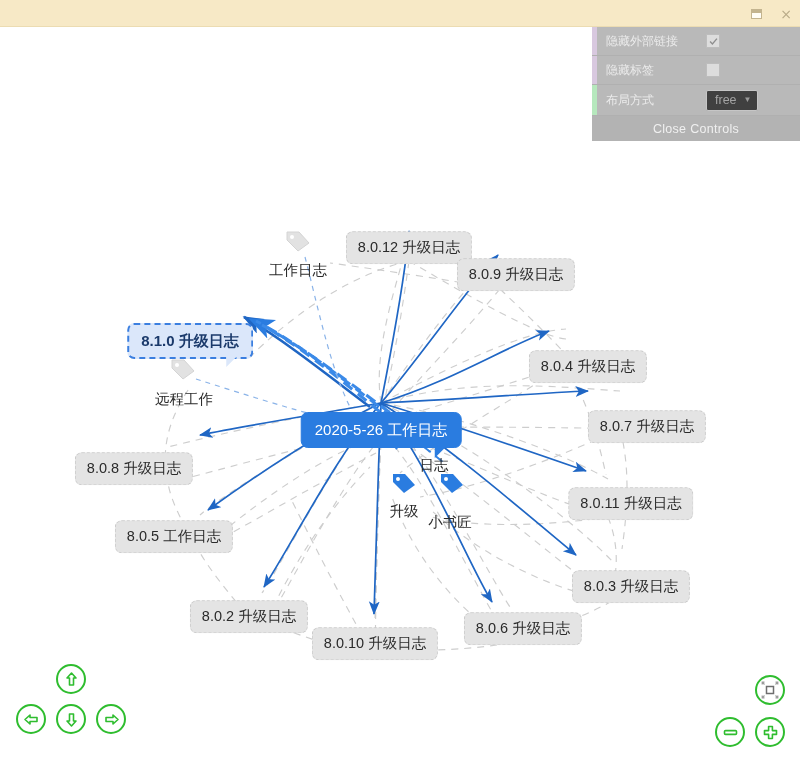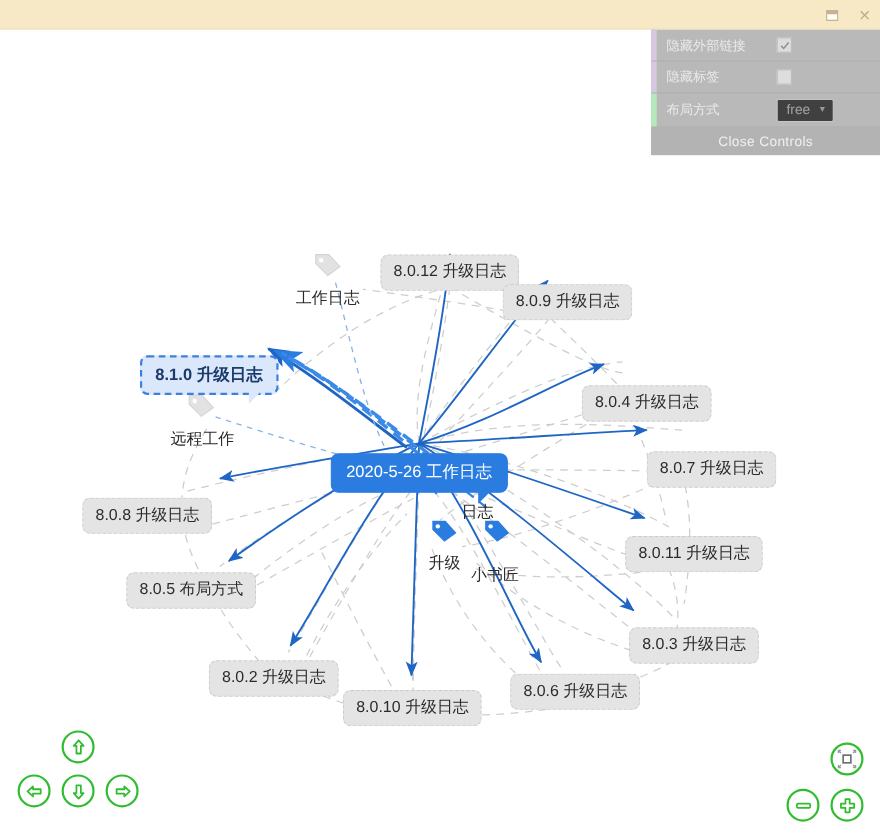--- a/index.html
+++ b/index.html
@@ -370,21 +370,21 @@
   <div class="node selected" style="left:190px; top:266px;">8.1.0 升级日志</div>
   <div class="node normal" style="left:409px; top:221px;">8.0.12 升级日志</div>
   <div class="node normal" style="left:516px; top:248px;">8.0.9 升级日志</div>
   <div class="node normal" style="left:588px; top:340px;">8.0.4 升级日志</div>
   <div class="node normal" style="left:647px; top:400px;">8.0.7 升级日志</div>
   <div class="node normal" style="left:631px; top:477px;">8.0.11 升级日志</div>
   <div class="node normal" style="left:631px; top:560px;">8.0.3 升级日志</div>
   <div class="node normal" style="left:523px; top:602px;">8.0.6 升级日志</div>
   <div class="node normal" style="left:375px; top:617px;">8.0.10 升级日志</div>
   <div class="node normal" style="left:249px; top:590px;">8.0.2 升级日志</div>
-  <div class="node normal" style="left:174px; top:510px;">8.0.5 布局方式</div>
+  <div class="node normal" style="left:174px; top:510px;">8.0.5 工作日志</div>
   <div class="node normal" style="left:134px; top:442px;">8.0.8 升级日志</div>
 
   <div class="circ" style="left:56px; top:637px;">
     <svg width="17" height="17" viewBox="0 0 17 17">
       <path d="M8.5,2 L13,7 L10.5,7 L10.5,14 L6.5,14 L6.5,7 L4,7 Z" fill="none" stroke="#2fbd2f" stroke-width="1.6" stroke-linejoin="round"></path>
     </svg>
   </div>
   <div class="circ" style="left:16px; top:677px;">
     <svg width="17" height="17" viewBox="0 0 17 17">
       <path d="M2,8.5 L7,4 L7,6.5 L14,6.5 L14,10.5 L7,10.5 L7,13 Z" fill="none" stroke="#2fbd2f" stroke-width="1.6" stroke-linejoin="round"></path>

